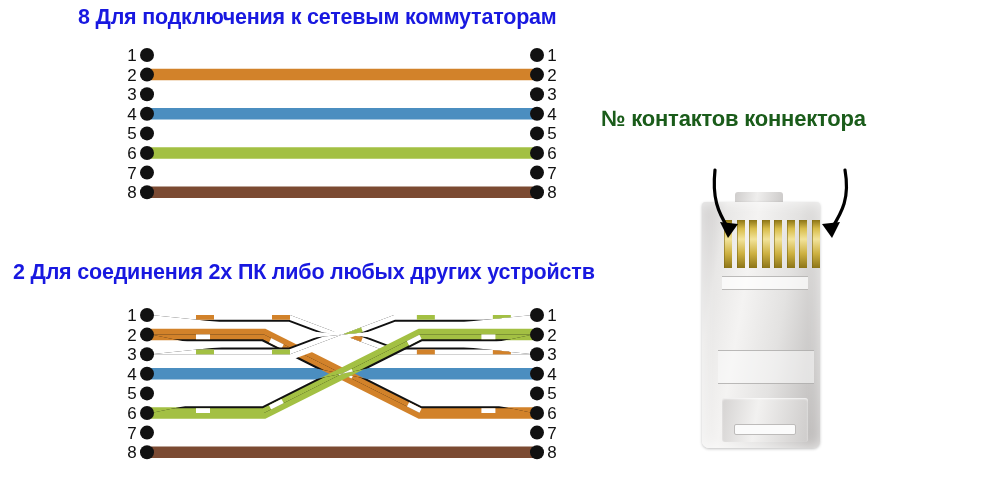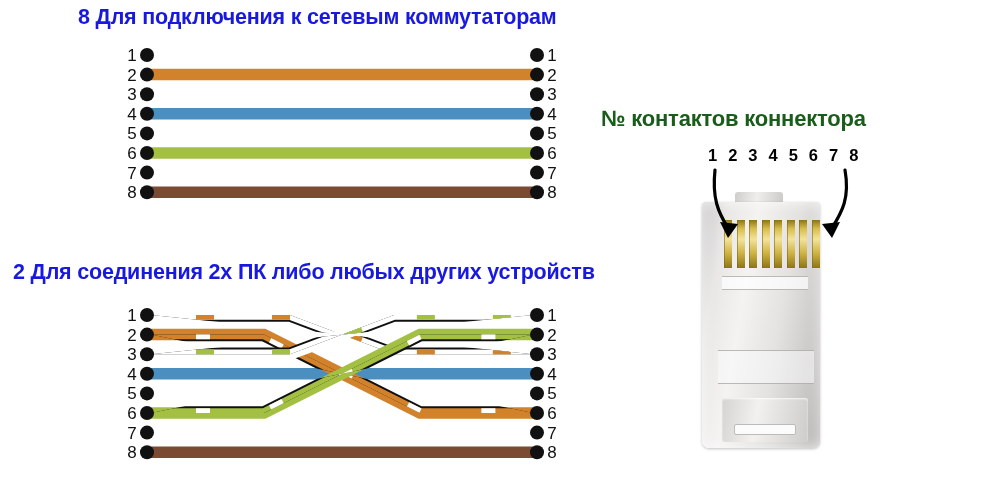--- a/index.html
+++ b/index.html
@@ -428,21 +428,20 @@
       <text x="430" y="112" text-anchor="middle" class="pinlabel">6</text>
       <circle cx="415" cy="125.60000000000001" r="7" fill="#111111"></circle>
       <text x="430" y="131.60000000000002" text-anchor="middle" class="pinlabel">7</text>
       <circle cx="415" cy="145.20000000000002" r="7" fill="#111111"></circle>
       <text x="430" y="151.20000000000002" text-anchor="middle" class="pinlabel">8</text>
     </svg>
   </div>
 
 <div id="connector-figure">
 
-  <div id="pin-numbers">1 2 3 4 5 6 7 8</div>
 
   <div id="connector-body">
     <div class="plug-top-tab"></div>
     <div class="plug-shell">
       <div class="contacts-window" id="contacts-window">
           <div class="contact-pin"></div>
           <div class="contact-pin"></div>
           <div class="contact-pin"></div>
           <div class="contact-pin"></div>
           <div class="contact-pin"></div>

